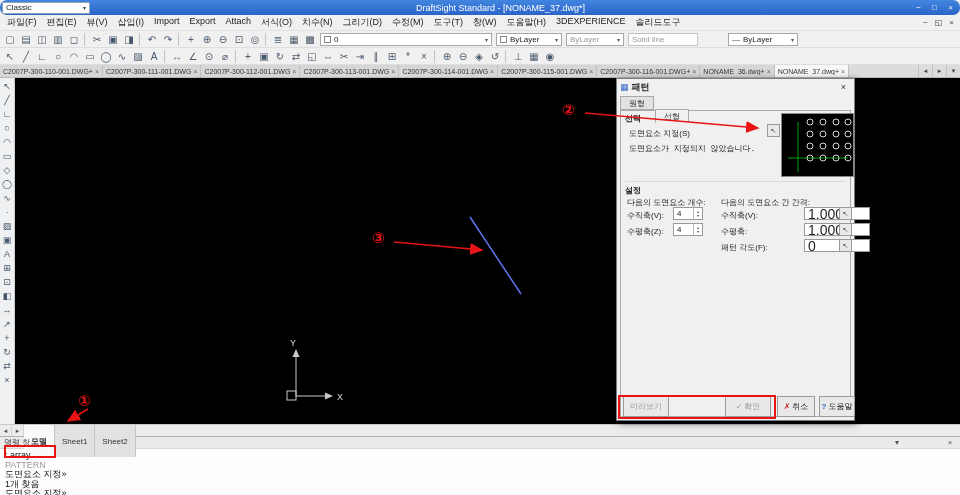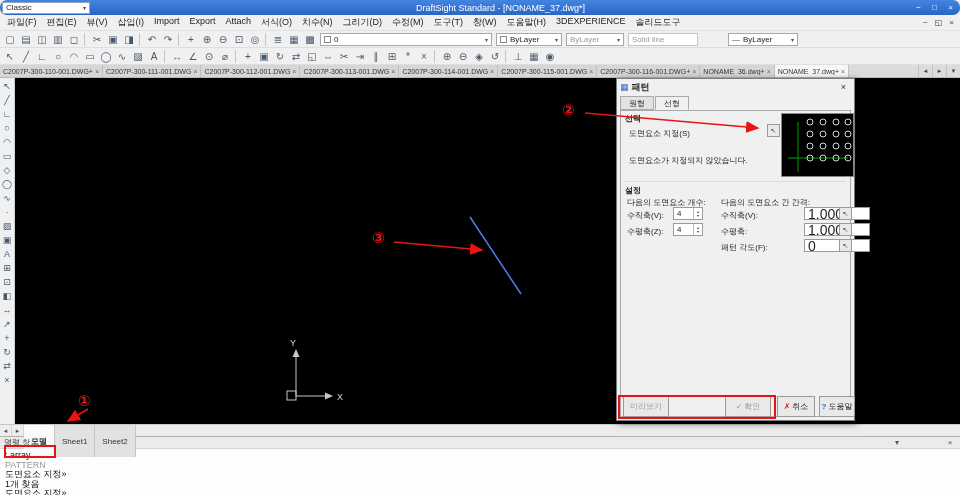--- a/index.html
+++ b/index.html
@@ -67,21 +67,21 @@
 .cmdline{white-space:nowrap;}
 .cmdline.dim{color:#999;}
 
 
 .dialog{position:absolute;left:616px;top:78px;width:239px;height:343px;background:#f0f0f0;border:1px solid #747c86;box-shadow:2px 2px 7px rgba(0,0,0,.55);z-index:5;}
 .dlg-title{height:16px;display:flex;align-items:center;padding:0 3px;font-size:9px;font-weight:bold;}
 .dlg-icon{color:#3a6ac8;margin-right:3px;font-weight:normal;}
 .dlg-close{margin-left:auto;width:15px;height:12px;display:flex;align-items:center;justify-content:center;font-size:9px;color:#333;font-weight:normal;}
 .dlg-tabs{display:flex;padding:1px 3px 0;}
 .dtab2{width:34px;height:14px;display:flex;align-items:center;justify-content:center;font-size:8px;background:#e2e2e2;border:1px solid #aaa;margin-right:1px;color:#333;}
-.dtab2.active{background:#f0f0f0;border-bottom-color:#f0f0f0;position:relative;z-index:2;}
+.dtab2.active{background:#f0f0f0;border-bottom-color:#f0f0f0;position:relative;z-index:2;margin-top:13px;}
 .dlg-page{position:absolute;left:3px;right:3px;top:31px;bottom:3px;border:1px solid #aaa;}
 .sec-head{position:absolute;font-weight:bold;font-size:8px;color:#222;white-space:nowrap;text-align:center;}
 .dlg-lbl{position:absolute;font-size:8px;color:#222;white-space:nowrap;}
 .preview-box{position:absolute;left:160px;top:2px;width:73px;height:64px;background:#000;border:1px solid #888;}
 .mini-btn{position:absolute;width:13px;height:13px;background:#e9e9e9;border:1px solid #9a9a9a;display:flex;align-items:center;justify-content:center;font-size:7px;color:#345;}
 .dlg-sep{position:absolute;left:4px;right:4px;top:70px;border-top:1px solid #dadada;}
 .set-rows{position:absolute;left:0;top:96px;right:0;}
 .set-row{position:relative;height:16px;}
 .sr-l1{position:absolute;left:6px;top:3px;font-size:8px;white-space:nowrap;}
 .sr-spin{position:absolute;left:52px;top:0;width:30px;height:13px;background:#fff;border:1px solid #9a9a9a;font-size:8px;display:flex;align-items:center;padding-left:3px;}
@@ -531,21 +531,21 @@
         </span>
         <span class="dtab2 active">
           <span>선형</span>
         </span>
       </div>
     <div class="dlg-page">
 
       <span class="sec-head" style="left:4px;top:2px;">선택</span>
       <span class="dlg-lbl" style="left:8px;top:17px;">도면요소 지정(S)</span>
       <span class="mini-btn" style="left:146px;top:13px;">↖</span>
-      <span class="dlg-lbl" style="left:8px;top:44px;">도면요소가 지정되지 않았습니다.</span>
+      <span class="dlg-lbl" style="left:8px;top:32px;font-family:Liberation Mono, monospace;">도면요소가 지정되지 않았습니다.</span>
 
       <div class="preview-box">
         <svg width="71" height="62">
           <line x1="16" y1="8" x2="16" y2="58" stroke="#00a000" stroke-width="1"></line>
           <line x1="6" y1="44" x2="66" y2="44" stroke="#00a000" stroke-width="1"></line>
           <g stroke="#d8d8d8" fill="none">
             <circle cx="28" cy="8" r="3"></circle>
               <circle cx="41" cy="8" r="3"></circle>
               <circle cx="54" cy="8" r="3"></circle>
               <circle cx="66" cy="8" r="3"></circle>

